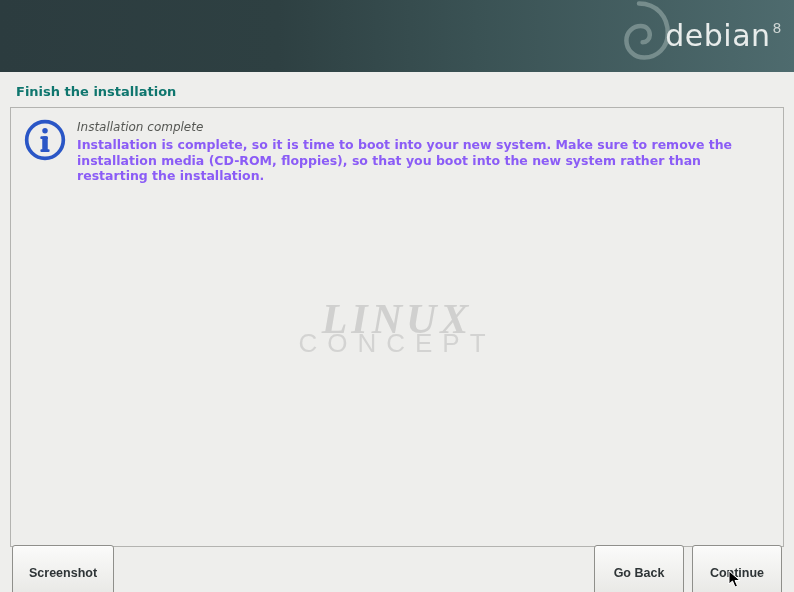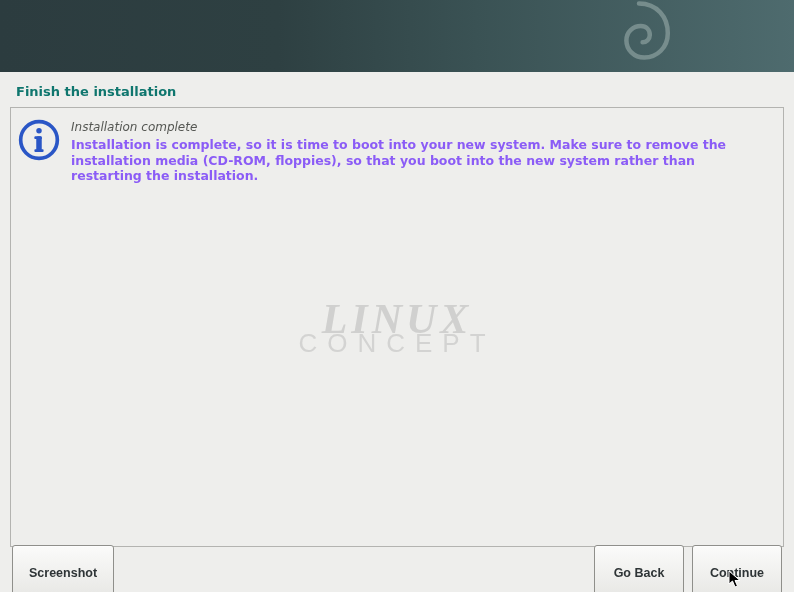--- a/index.html
+++ b/index.html
@@ -45,21 +45,21 @@
     font-weight: bold;
     color: #0f766e;
   }
 
   .content-box {
     margin: 0 10px;
     border: 1px solid #b3b3b0;
     background: #eeeeec;
     height: 440px;
     position: relative;
-    padding: 10px 6px;
+    padding: 10px 12px;
   }
   .msg-row {
     display: flex;
     align-items: flex-start;
     gap: 10px;
   }
   .info-icon { flex: 0 0 auto; width: 44px; height: 44px; }
   .info-icon svg { width: 44px; height: 44px; }
   .msg-text { flex: 1; }
   .msg-subtitle {
@@ -140,20 +140,23 @@
 </style>
 </head>
 <body>
 
 <div class="header">
   <div class="swirl">
     <svg viewBox="0 0 100 100">
       <path d="M50 15 C70 15 82 30 82 48 C82 64 70 75 56 75 C44 75 36 66 36 56 C36 46 44 40 52 40 C58 40 62 44 62 50 C62 55 58 58 54 58" fill="none" stroke="#9fb2b0" stroke-width="5" stroke-linecap="round"></path>
     </svg>
   </div>
+  <div class="brand">
+    <span>debian</span><span class="ver">8</span>
+  </div>
 </div>
 
 <div class="page-title">Finish the installation</div>
 
 <div class="content-box">
   <div class="msg-row">
     <div class="info-icon">
       <svg viewBox="0 0 48 48">
         <circle cx="24" cy="24" r="20" fill="none" stroke="#2a56c6" stroke-width="4"></circle>
         <circle cx="24" cy="14" r="3" fill="#2a56c6"></circle>

